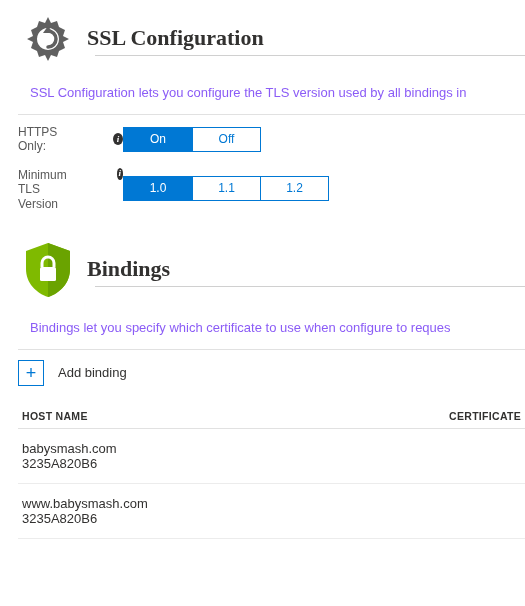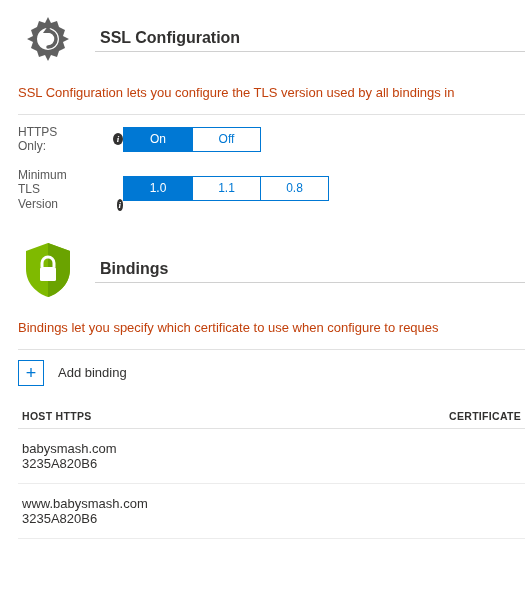--- a/index.html
+++ b/index.html
@@ -17,39 +17,40 @@
     display: flex;
     align-items: center;
     margin-bottom: 18px;
   }
   .section-header .icon-wrap {
     width: 60px;
     display: flex;
     justify-content: center;
   }
   .section-header h2 {
-    margin: 0 0 4px 23px;
-    font-size: 16px;
+    margin: 0 0 4px 10px;
+    font-size: 22px;
     font-weight: 600;
     color: #323130;
+    font-family: Liberation Serif, serif;
   }
   .section-header .title-block {
     display: flex;
     flex-direction: column;
   }
   .section-header .title-underline {
     height: 1px;
     background: #d0d0d0;
     margin-left: 18px;
     width: 430px;
   }
   .desc {
     font-size: 13px;
-    color: #c2410c;
-    margin: 0 0 14px 0;
+    color: #8b5cf6;
+    margin: 0 0 14px 12px;
     white-space: nowrap;
   }
   .hr {
     height: 1px;
     background: #e1e1e1;
     margin: 0 0 10px 0;
     width: 510px;
   }
   .form-row {
     display: flex;
@@ -58,21 +59,21 @@
   }
   .form-label {
     width: 105px;
     font-size: 12px;
     color: #595959;
     display: flex;
     align-items: center;
     line-height: 1.2;
     gap: 31px;
   }
-  .form-label.multi { align-items: flex-end; padding-top: 2px; }
+  .form-label.multi { align-items: flex-start; padding-top: 2px; }
   .info-icon {
     width: 12px;
     height: 12px;
     border-radius: 50%;
     background: #323130;
     color: #fff;
     font-size: 9px;
     font-weight: bold;
     display: inline-flex;
     align-items: center;
@@ -183,21 +184,21 @@
 </div>
 
 <div class="form-row">
   <div class="form-label multi">
     <span>Minimum TLS Version</span>
     <span class="info-icon">i</span>
   </div>
   <div class="seg">
     <div class="seg-btn active">1.0</div>
     <div class="seg-btn">1.1</div>
-    <div class="seg-btn">0.8</div>
+    <div class="seg-btn">1.2</div>
   </div>
 </div>
 
 <div class="bindings-section">
   <div class="section-header">
     <div class="icon-wrap">
       <span>
         <svg width="52" height="58" viewBox="0 0 52 58">
           <path d="M26 2 L48 10 V28 C48 42 38 52 26 56 C14 52 4 42 4 28 V10 Z" fill="#7fba00"></path>
           <path d="M26 2 L48 10 V28 C48 42 38 52 26 56 Z" fill="#6aa300"></path>
@@ -218,21 +219,21 @@
 
   <div class="add-row">
     <div class="add-btn">
       <span>+</span>
     </div>
     <span class="add-label">Add binding</span>
   </div>
 
   <div class="table">
     <div class="table-header">
-      <div class="col-host">HOST HTTPS</div>
+      <div class="col-host">HOST NAME</div>
       <div class="col-cert">CERTIFICATE</div>
     </div>
     <div class="table-row">
       <div class="col-host">babysmash.com</div>
       <div class="col-cert">3235A820B6</div>
     </div>
     <div class="table-row">
       <div class="col-host">www.babysmash.com</div>
       <div class="col-cert">3235A820B6</div>
     </div>

